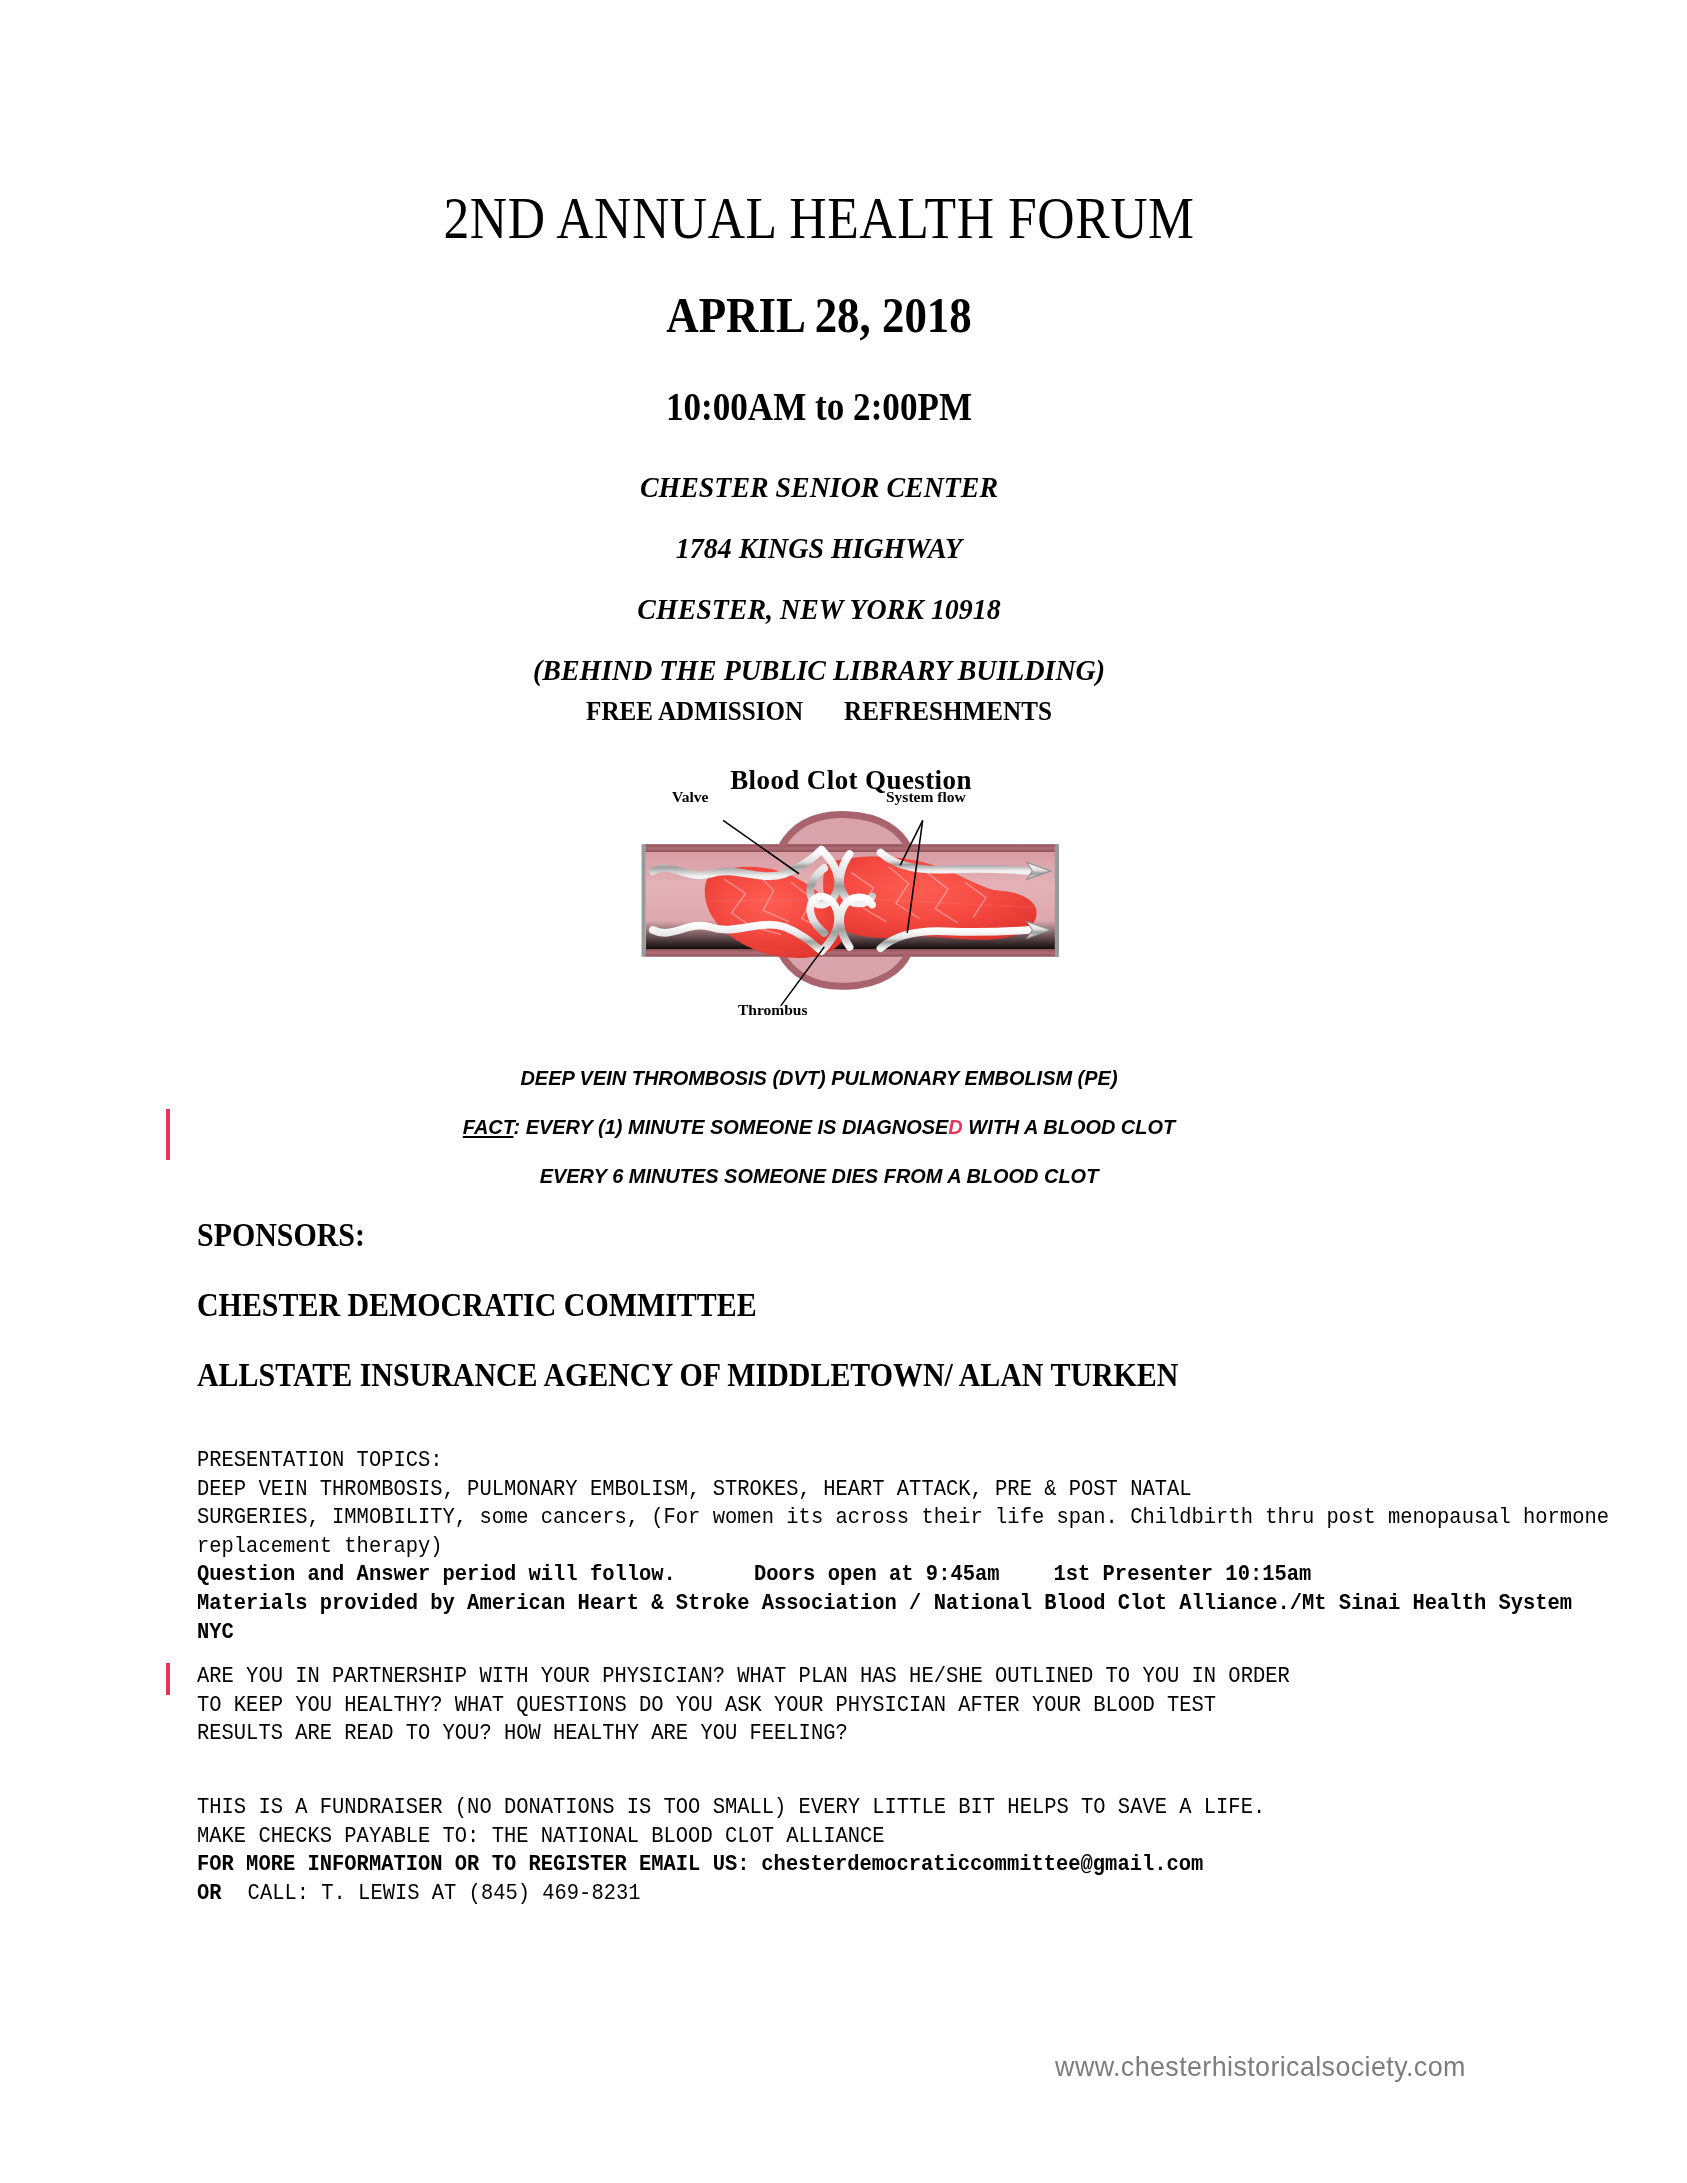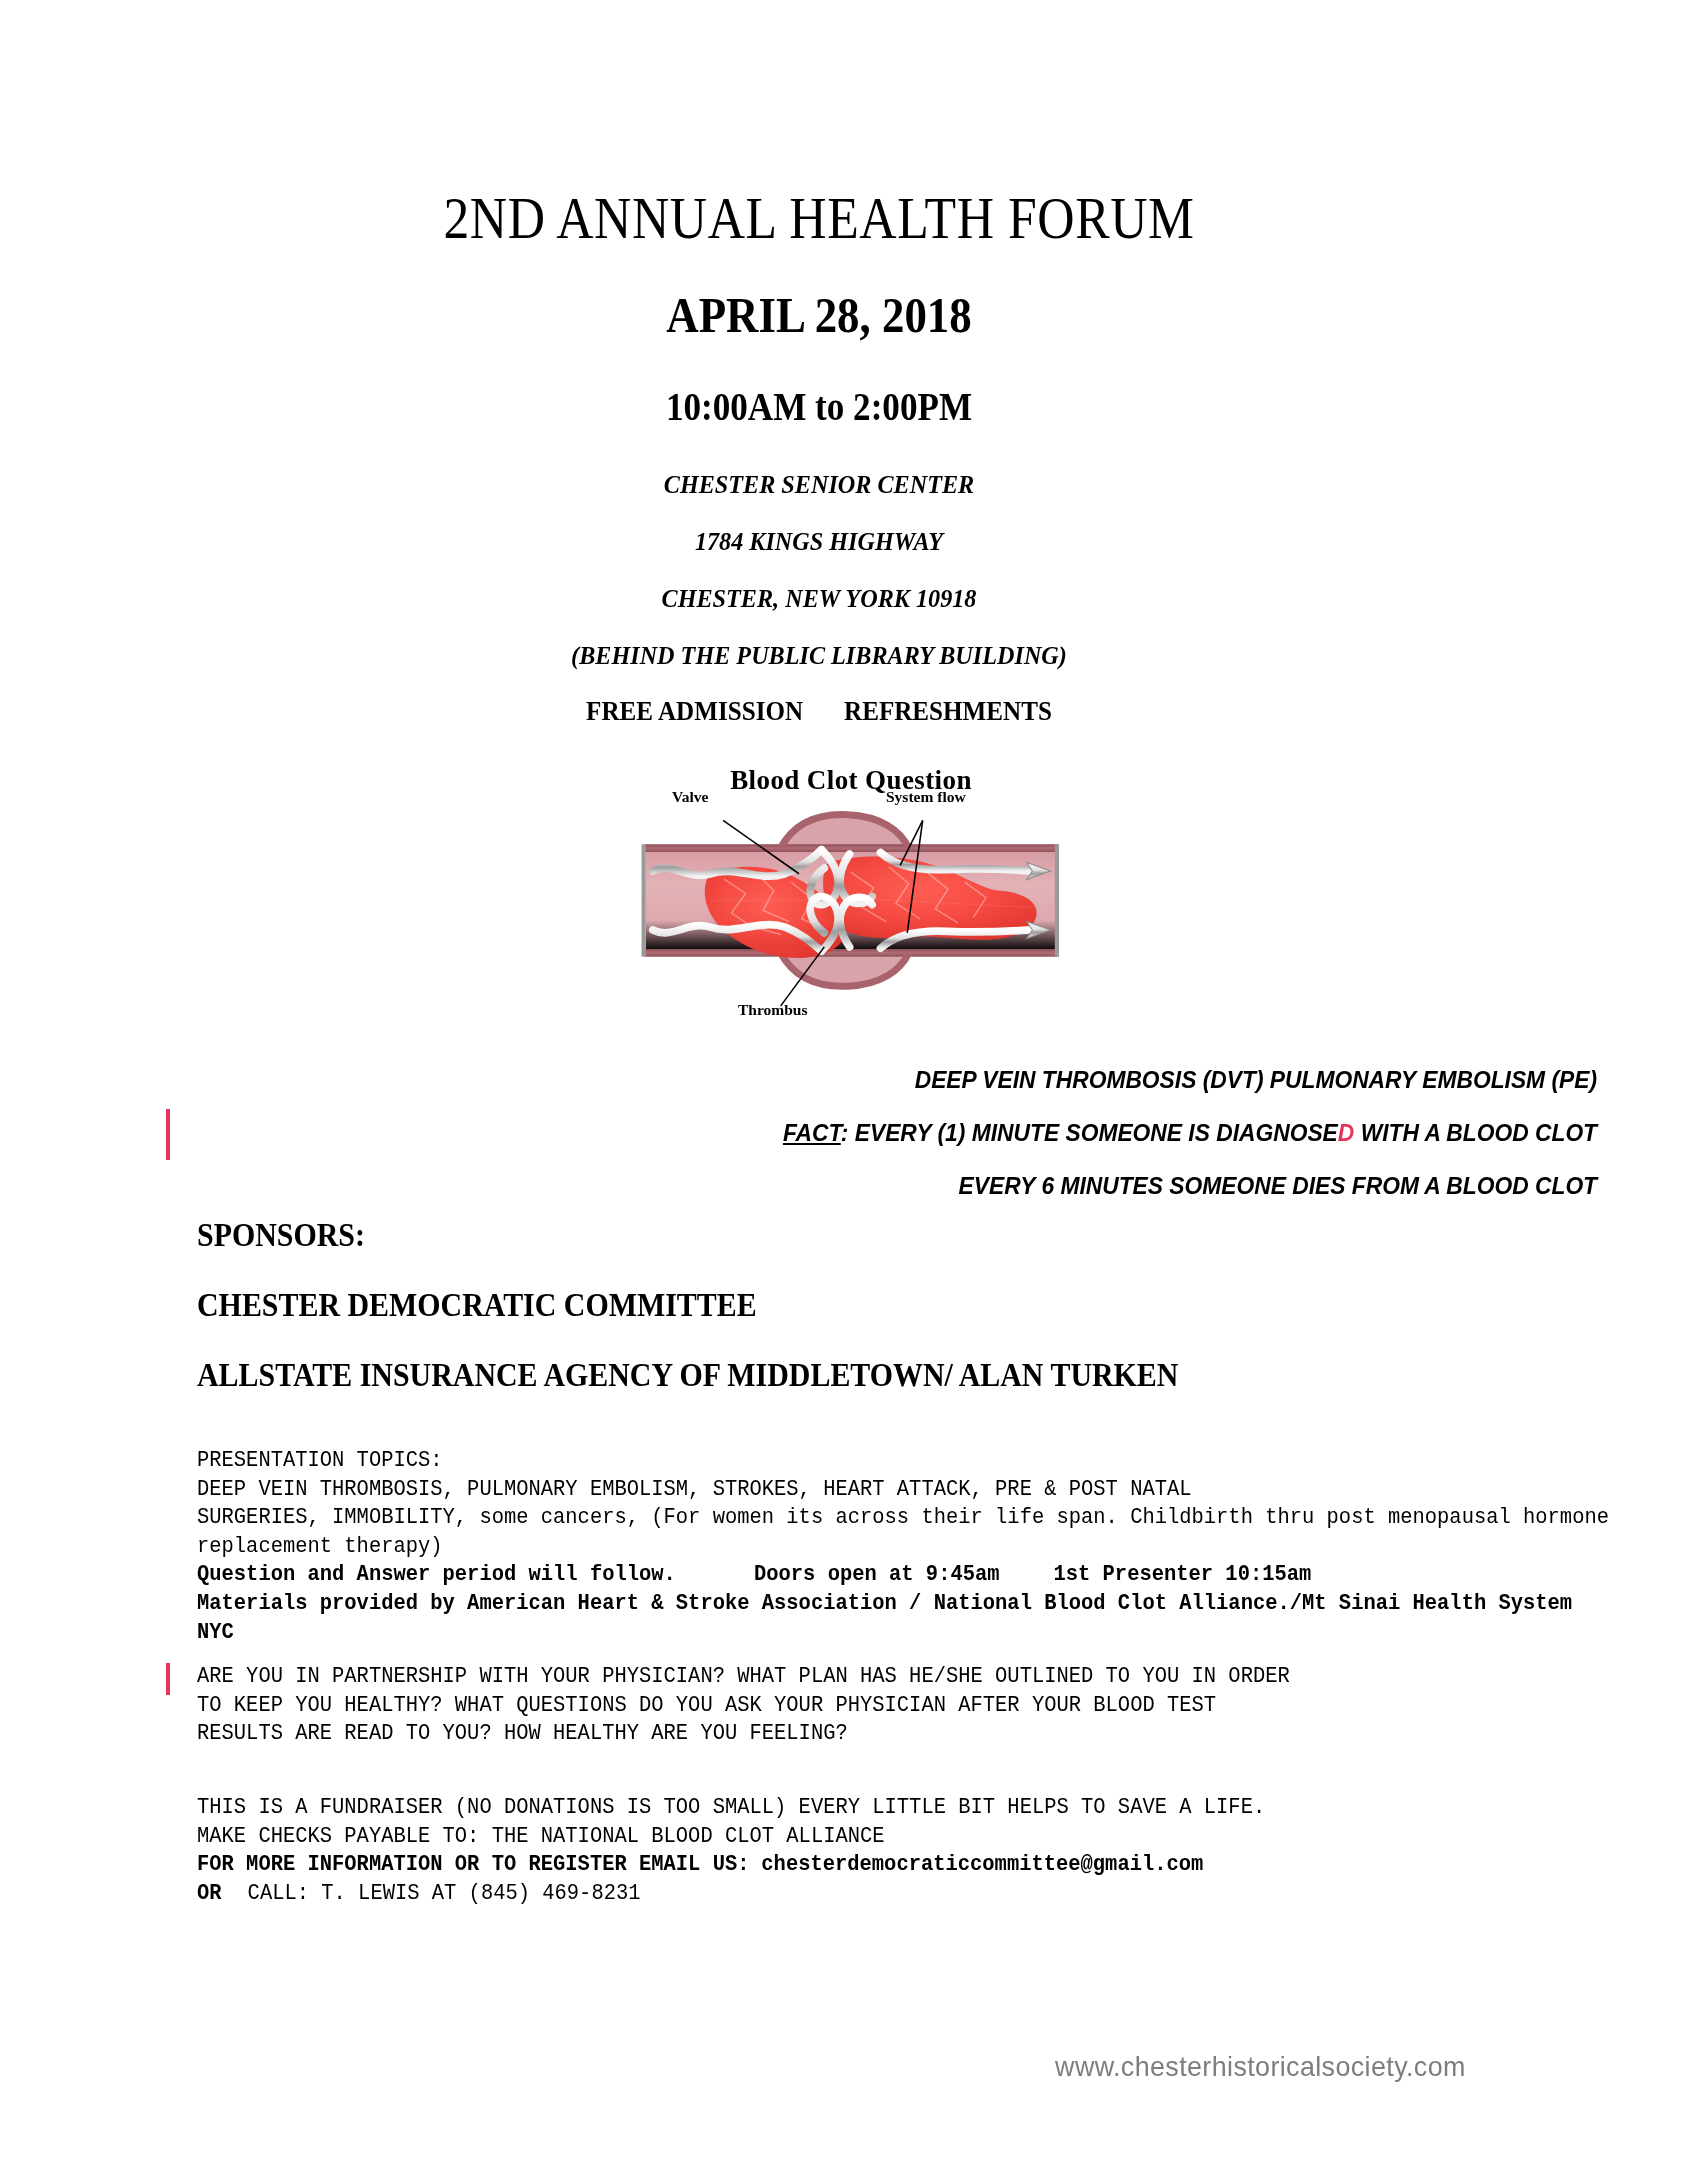--- a/index.html
+++ b/index.html
@@ -56,21 +56,21 @@
 
   
   .venue {
     position: absolute;
     left: 0; right: 0;
     top: 470px;
     text-align: center;
     font-family: "Liberation Serif", serif;
     font-weight: bold;
     font-style: italic;
-    font-size: 26px;
+    font-size: 30px;
   }
   .venue div { margin-bottom: 27px; transform: scaleX(0.93); }
 
   .admission {
     position: absolute;
     left: 0; right: 0;
     top: 696px;
     text-align: center;
     font-family: "Liberation Serif", serif;
     font-weight: bold;
@@ -101,25 +101,25 @@
     position: absolute;
     left: 0;
     top: 29.5px;
   }
 
   
   .dvt-block {
     position: absolute;
     left: 0; right: 0;
     top: 1066px;
-    text-align: right;
+    text-align: center;
     font-family: "Liberation Sans", sans-serif;
     font-weight: bold;
     font-style: italic;
-    font-size: 24px;
+    font-size: 21px;
   }
   .dvt-block > div { margin-bottom: 25px; transform: scaleX(0.95); }
   .dvt-block u { text-decoration: underline; text-underline-offset: 2.1px; }
   .red-d { color: #e8335c; }
 
   
   .change-bar {
     position: absolute;
     width: 3.5px;
     background: #e8335c;

